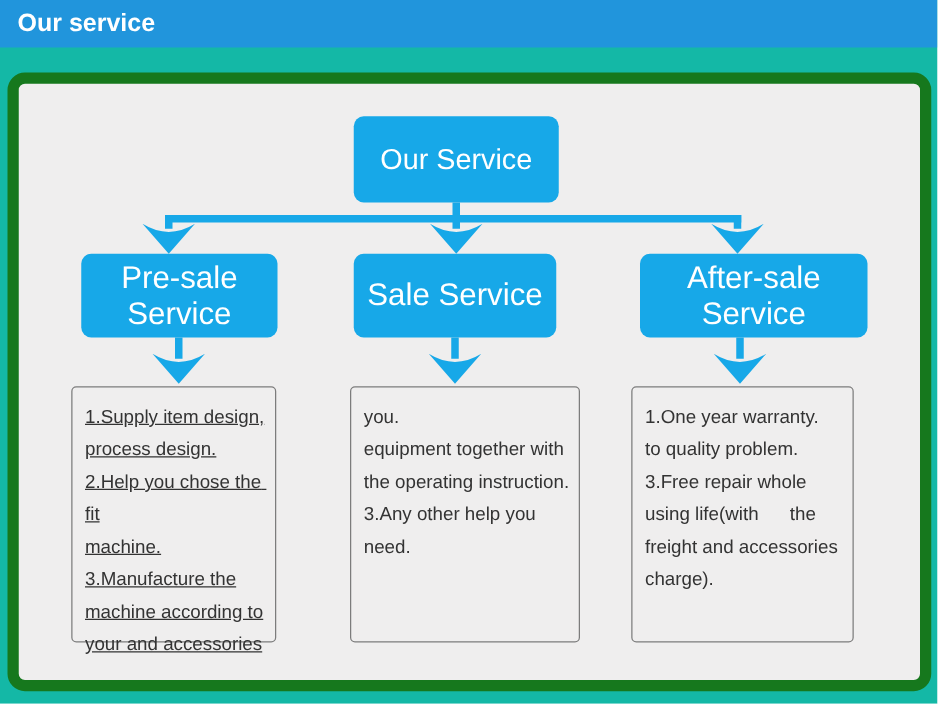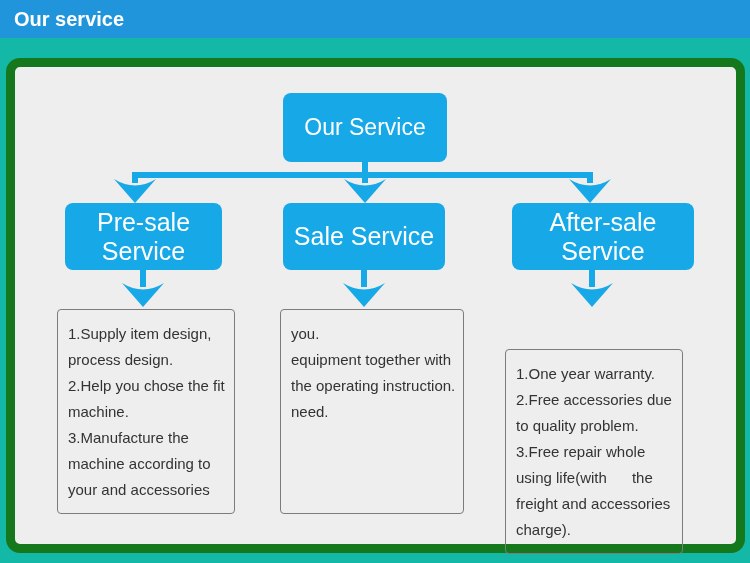--- a/index.html
+++ b/index.html
@@ -96,23 +96,23 @@
     border-radius: 4px;
     padding: 11px 6px 0 10px;
     color: var(--detail-text, #333333);
     font-size: 15px;
     background: transparent;
   }
   .detail .dl {
     line-height: 26px;
     white-space: pre-wrap;
   }
-  .detail.d0 { left: 42px;  width: 178px; }
+  .detail.d0 { left: 42px;  width: 164px; text-decoration: underline; }
   .detail.d1 { left: 265px; width: 184px; }
-  .detail.d2 { left: 490px; width: 178px; margin-top: 40px; }
+  .detail.d2 { left: 490px; width: 178px; }
 </style>
 </head>
 <body>
 
 <div class="stage">
 
   <div class="header-bar">
     <span class="header-title">Our service</span>
   </div>
 
@@ -154,26 +154,26 @@
         <div class="dl">machine.</div>
         <div class="dl">3.Manufacture the</div>
         <div class="dl">machine according to</div>
         <div class="dl">your and accessories</div>
       </div>
 
       <div class="detail d1">
         <div class="dl">you.</div>
         <div class="dl">equipment together with</div>
         <div class="dl">the operating instruction.</div>
+        <div class="dl">3.Any other help you</div>
         <div class="dl">need.</div>
       </div>
 
       <div class="detail d2">
         <div class="dl">1.One year warranty.</div>
-        <div class="dl">2.Free accessories due</div>
         <div class="dl">to quality problem.</div>
         <div class="dl">3.Free repair whole</div>
         <div class="dl">using life(with      the</div>
         <div class="dl">freight and accessories</div>
         <div class="dl">charge).</div>
       </div>
 
     </div>
   </div>
 

